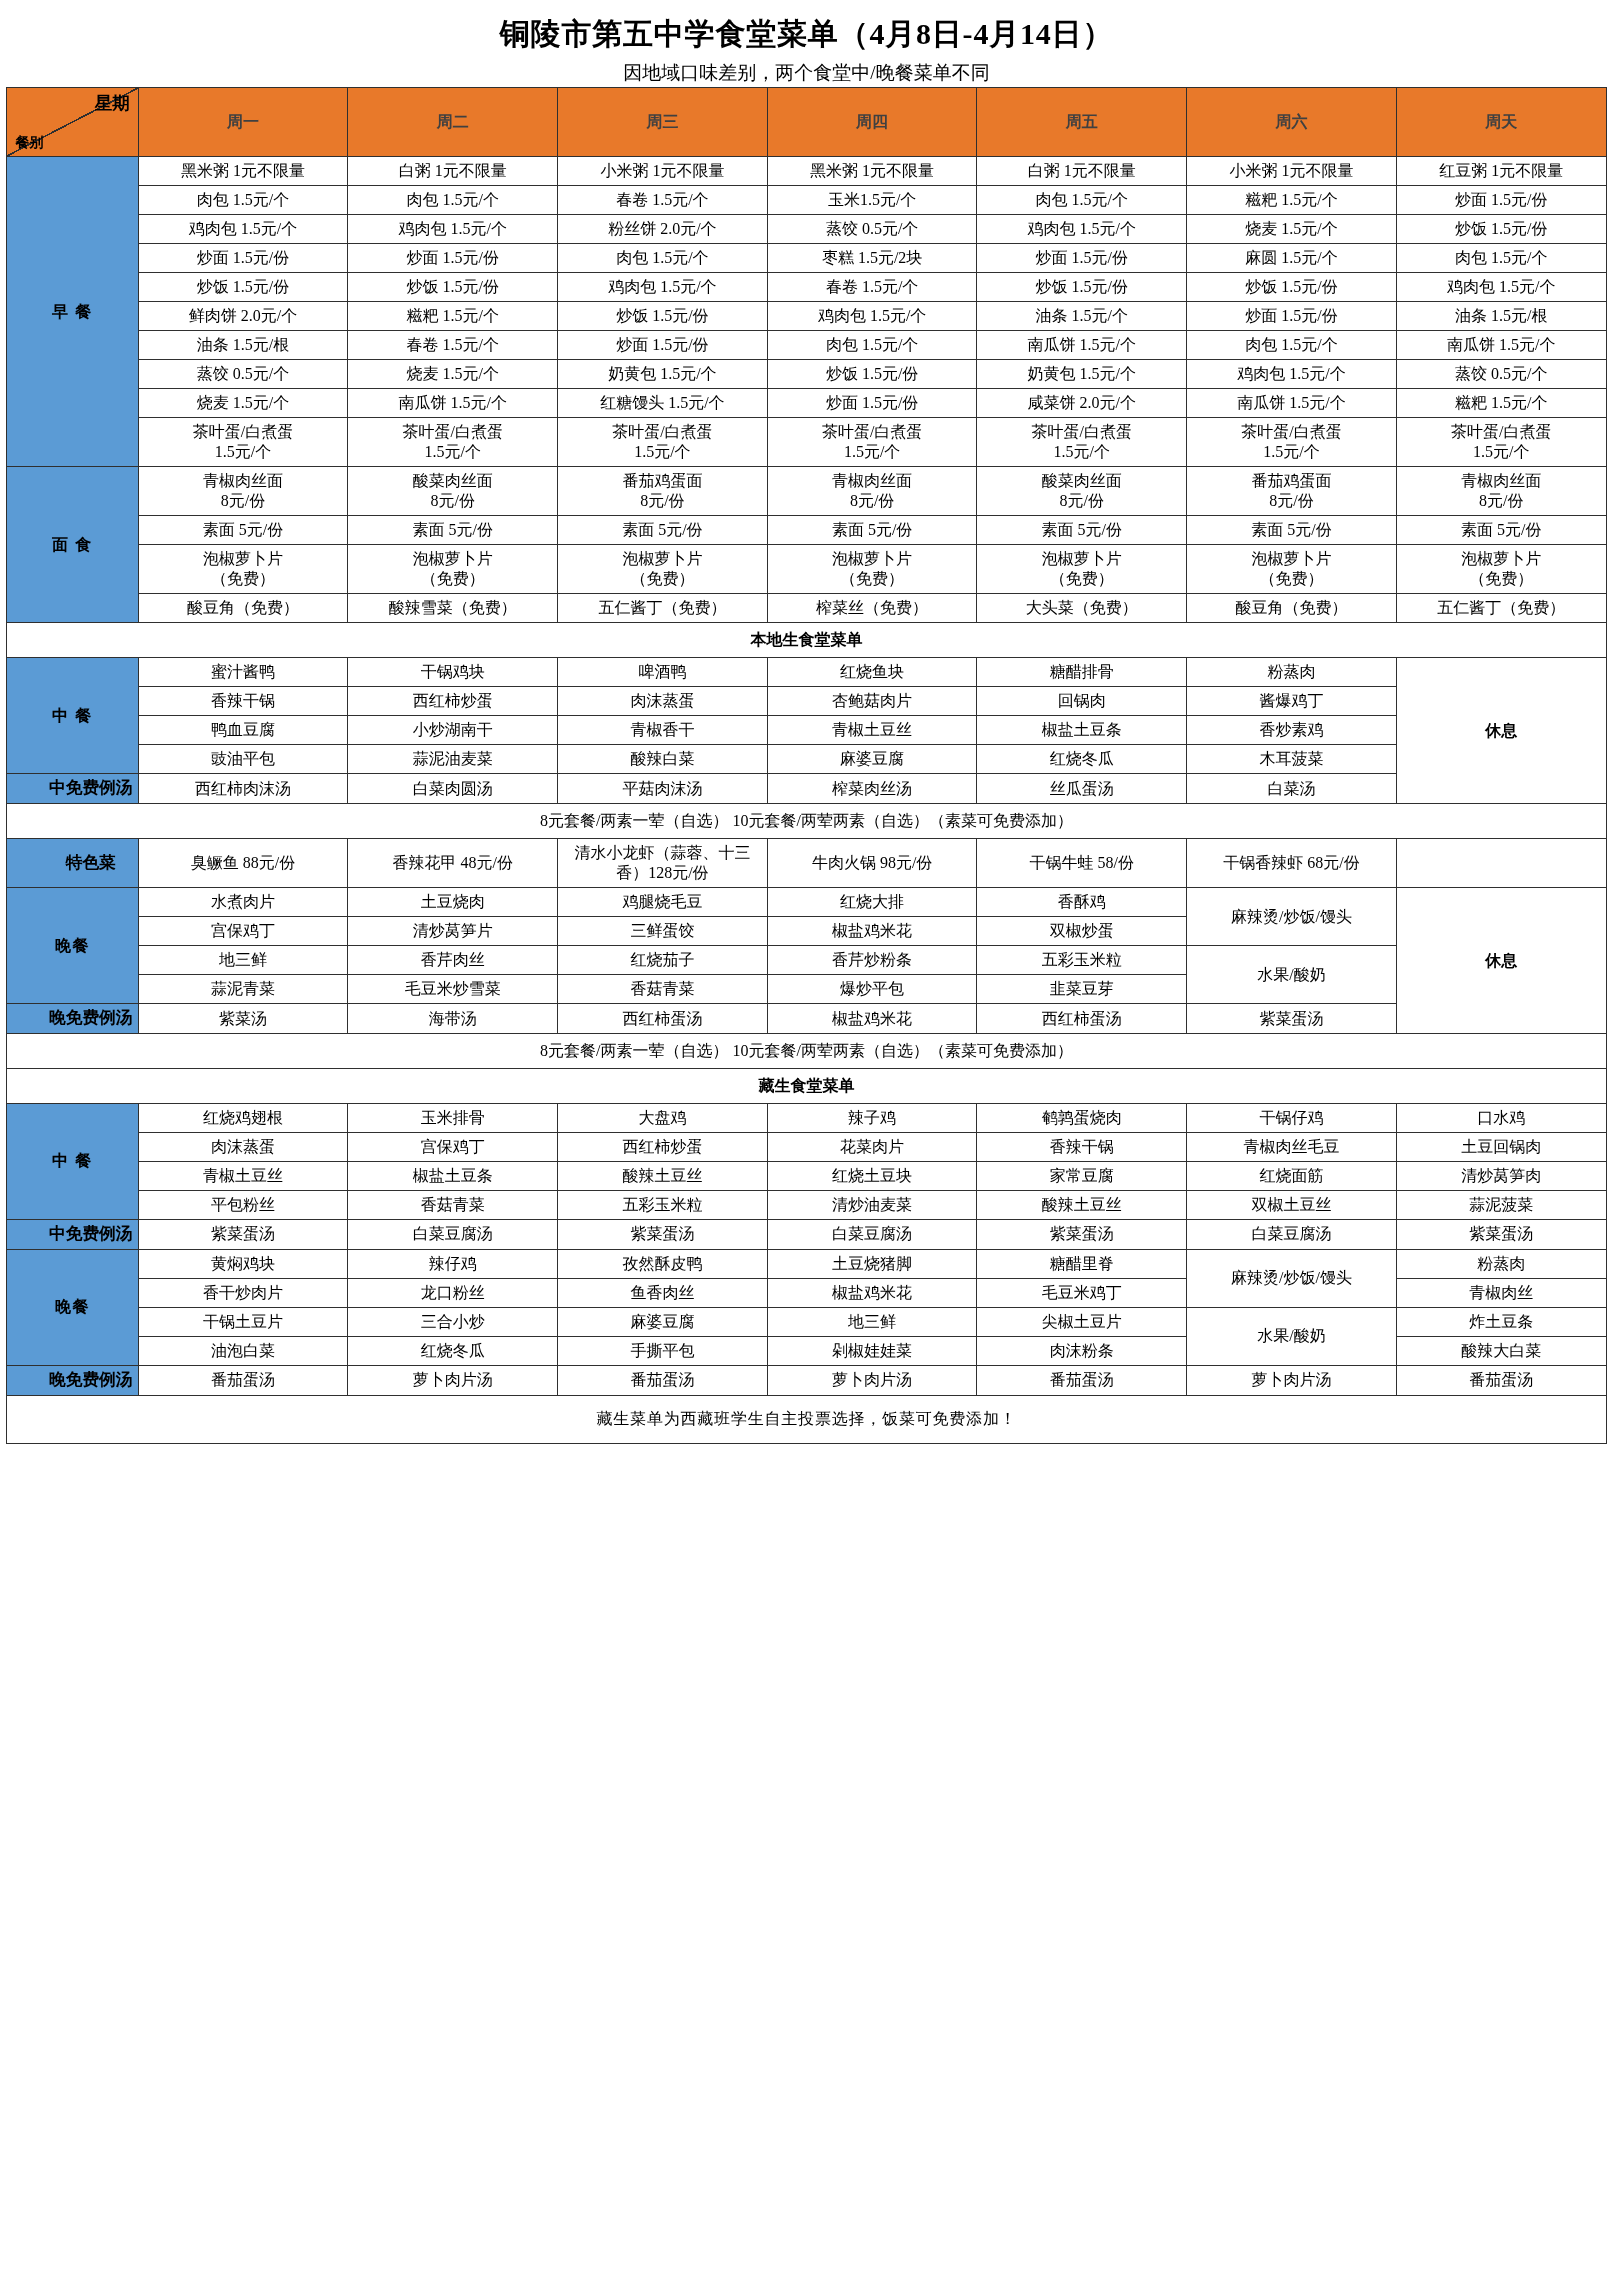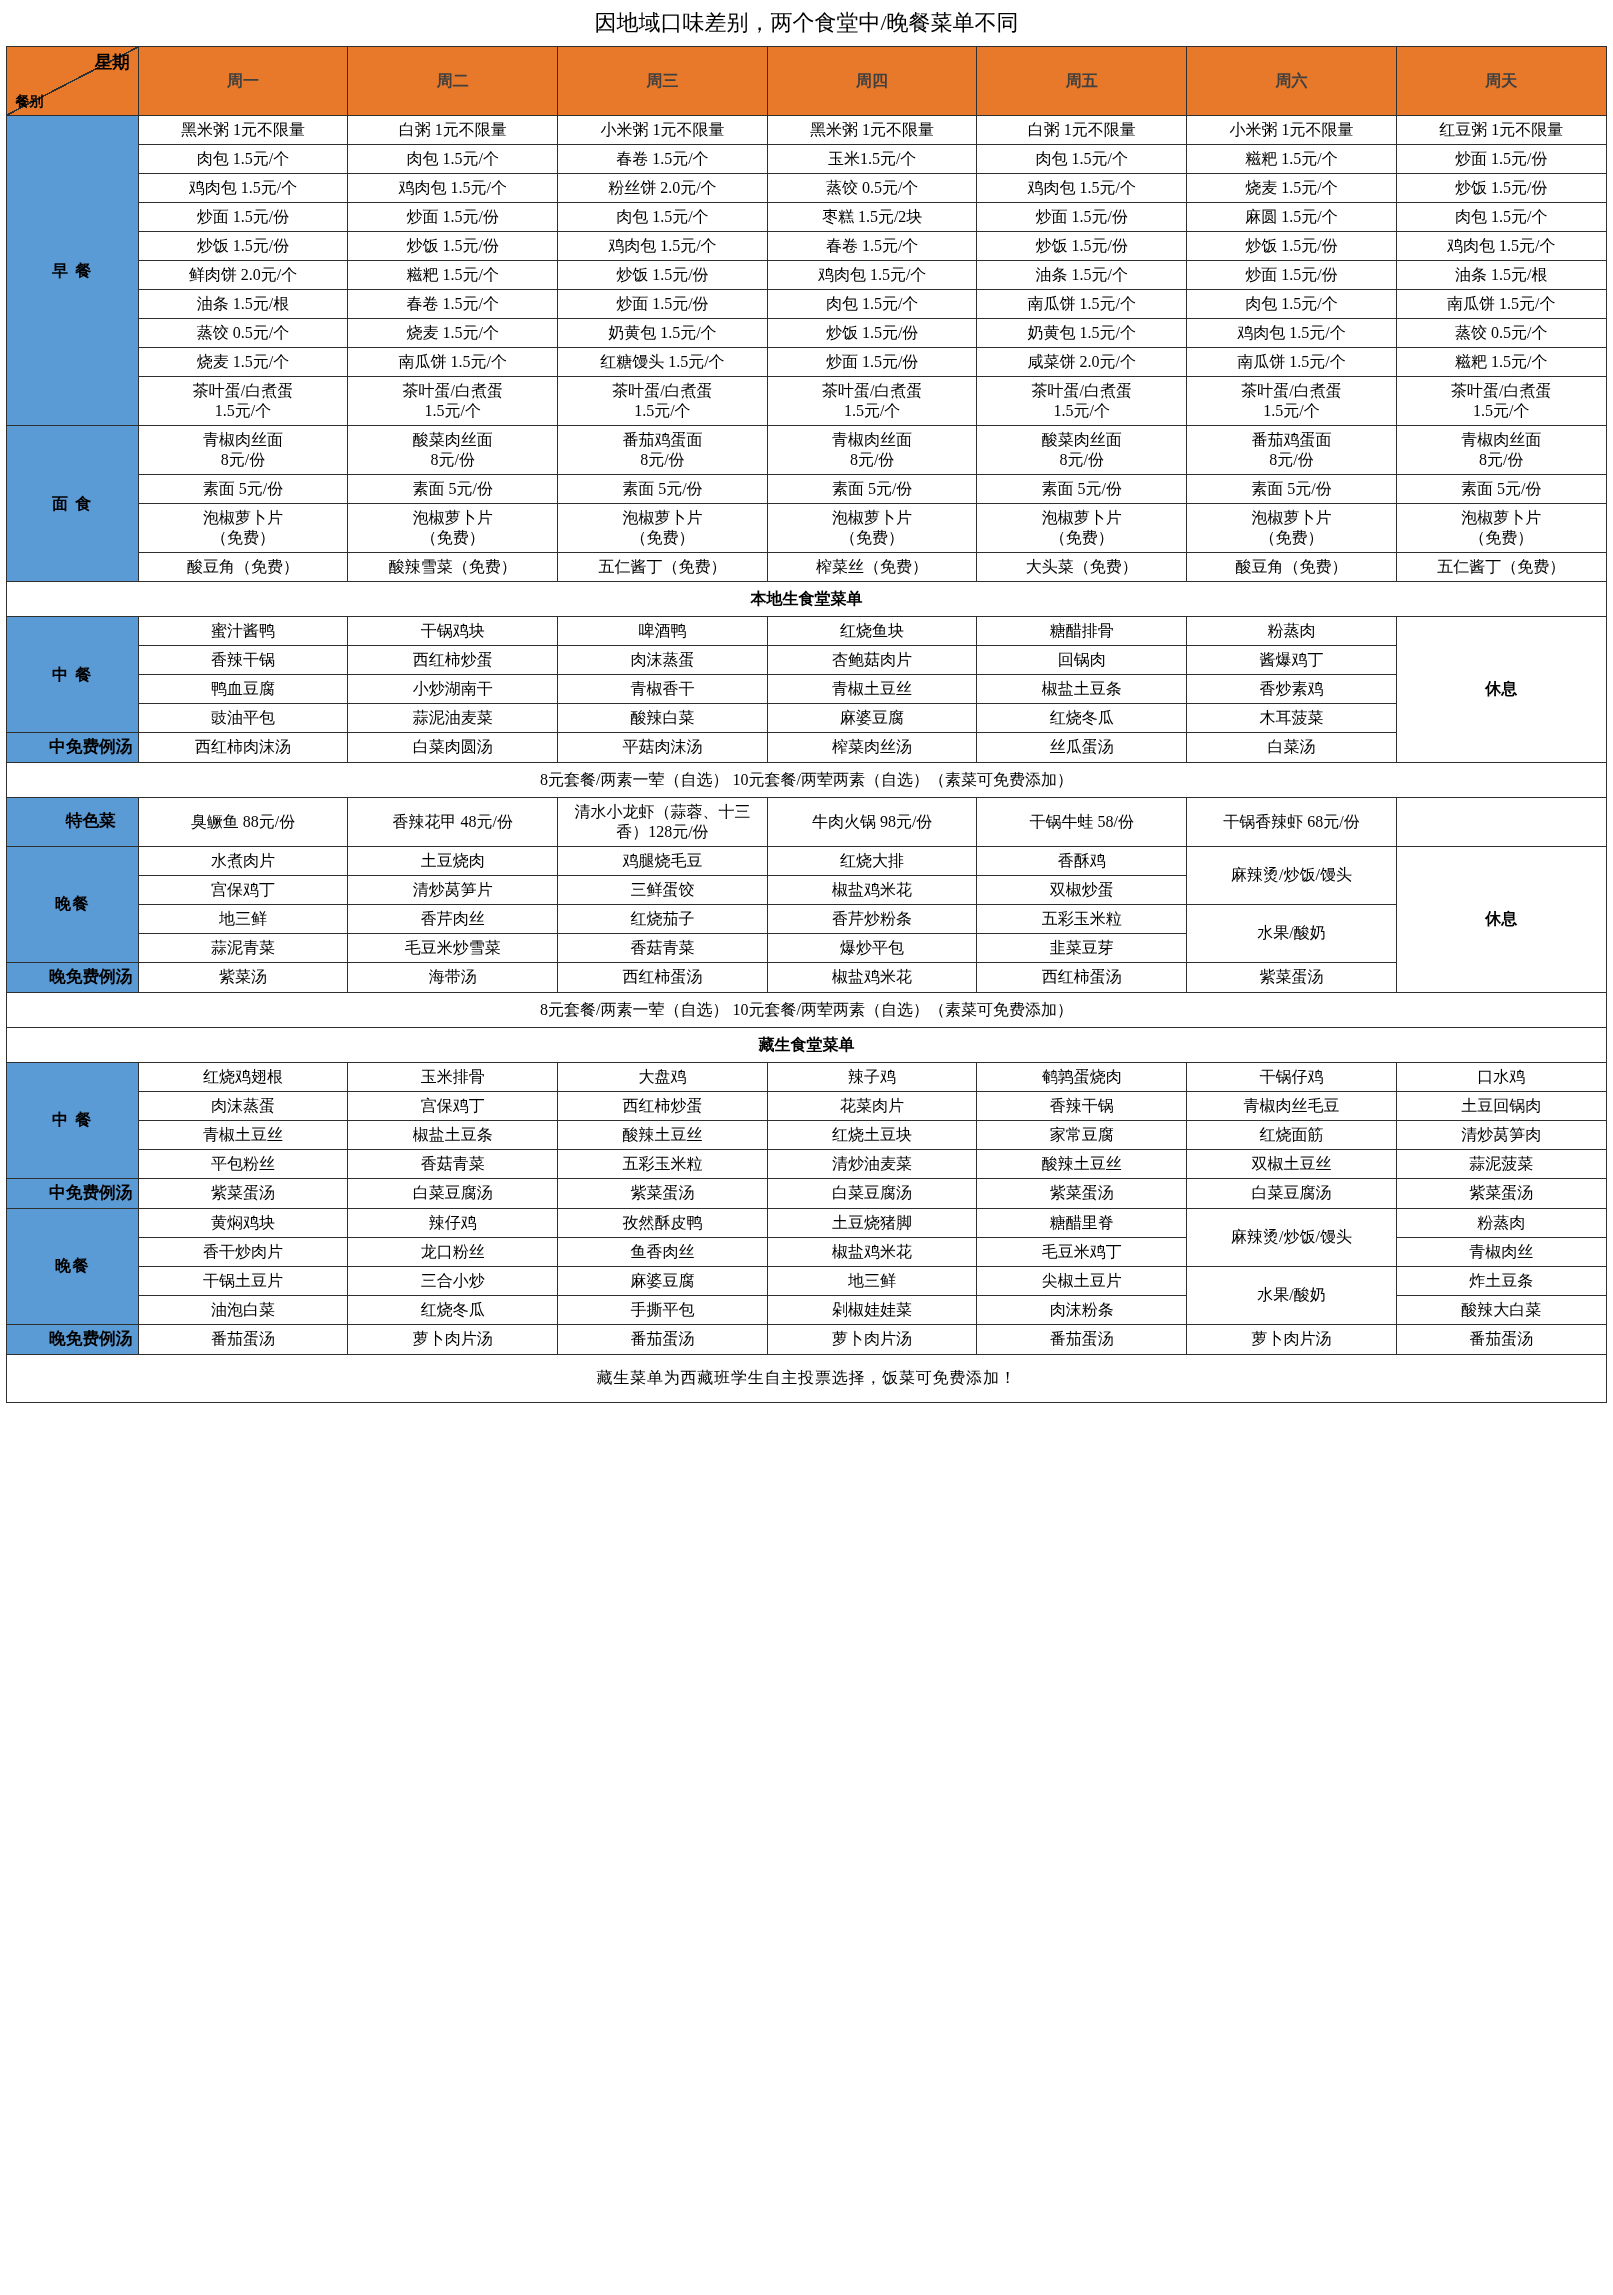--- a/index.html
+++ b/index.html
@@ -15,22 +15,22 @@
   }
   .title {
     text-align: center;
     font-size: 30px;
     font-weight: bold;
     letter-spacing: 0.8px;
     margin: 6.4px 0 4.8px 0;
   }
   .subtitle {
     text-align: center;
-    font-size: 22px;
-    margin-bottom: 8px;
+    font-size: 19px;
+    margin-bottom: 1px;
   }
   table.menu {
     border-collapse: collapse;
     width: 100%;
     table-layout: fixed;
   }
   table.menu td, table.menu th {
     border: 0.8px solid #2f2f2f;
     text-align: center;
     vertical-align: middle;
@@ -104,20 +104,21 @@
   .rest {
     font-size: 18.3px;
     font-weight: bold;
   }
   .two-line { font-size: 16px; }
 </style>
 </head>
 <body>
 
 <div class="page">
+  <div class="title">铜陵市第五中学食堂菜单（4月8日-4月14日）</div>
   <div class="subtitle">因地域口味差别，两个食堂中/晚餐菜单不同</div>
 
   <table class="menu">
     <colgroup>
       <col class="col-label">
       <col class="col-day">
         <col class="col-day">
         <col class="col-day">
         <col class="col-day">
         <col class="col-day">

